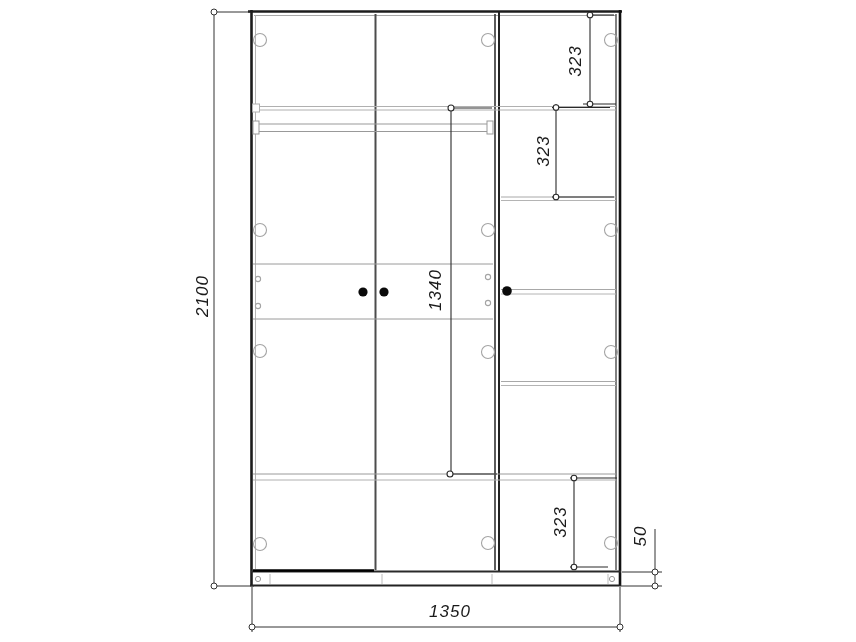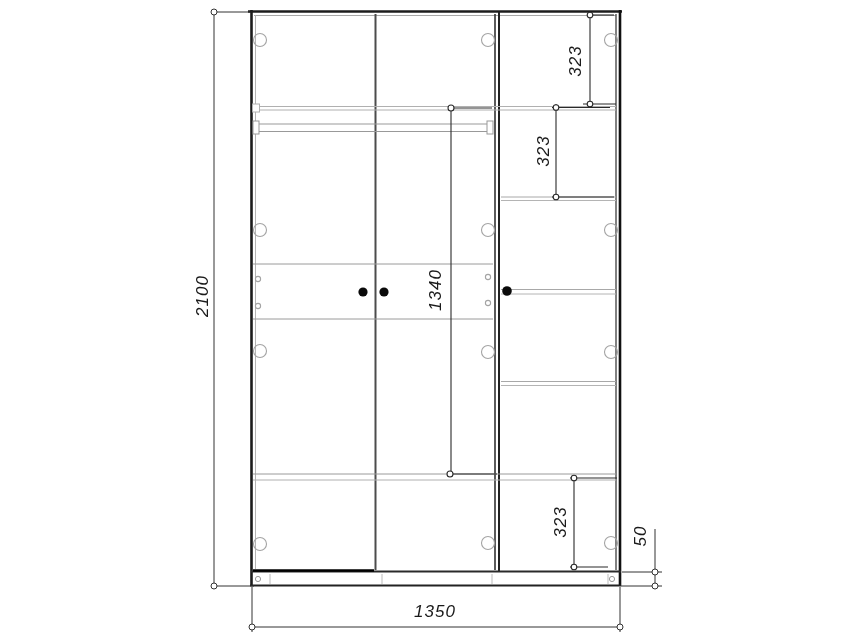--- a/index.html
+++ b/index.html
@@ -158,21 +158,21 @@
       <line x1="655" y1="529" x2="655" y2="589"></line>
       <line x1="622" y1="572" x2="662" y2="572"></line>
       <line x1="621" y1="586" x2="662" y2="586"></line>
       <circle cx="655" cy="572" r="3"></circle>
       <circle cx="655" cy="586" r="3"></circle>
     </g>
   </svg>
 
   <div class="dim-label vert" style="left:203px;top:296px;">2100</div>
 
-  <div class="dim-label" style="left:435px;top:612px;">1350</div>
+  <div class="dim-label" style="left:450px;top:612px;">1350</div>
 
   <div class="dim-label vert" style="left:436px;top:290px;">1340</div>
 
   <div class="dim-label vert" style="left:576px;top:61px;">323</div>
 
   <div class="dim-label vert" style="left:544px;top:151px;">323</div>
 
   <div class="dim-label vert" style="left:561px;top:522px;">323</div>
 
   <div class="dim-label vert" style="left:641px;top:536px;">50</div>

